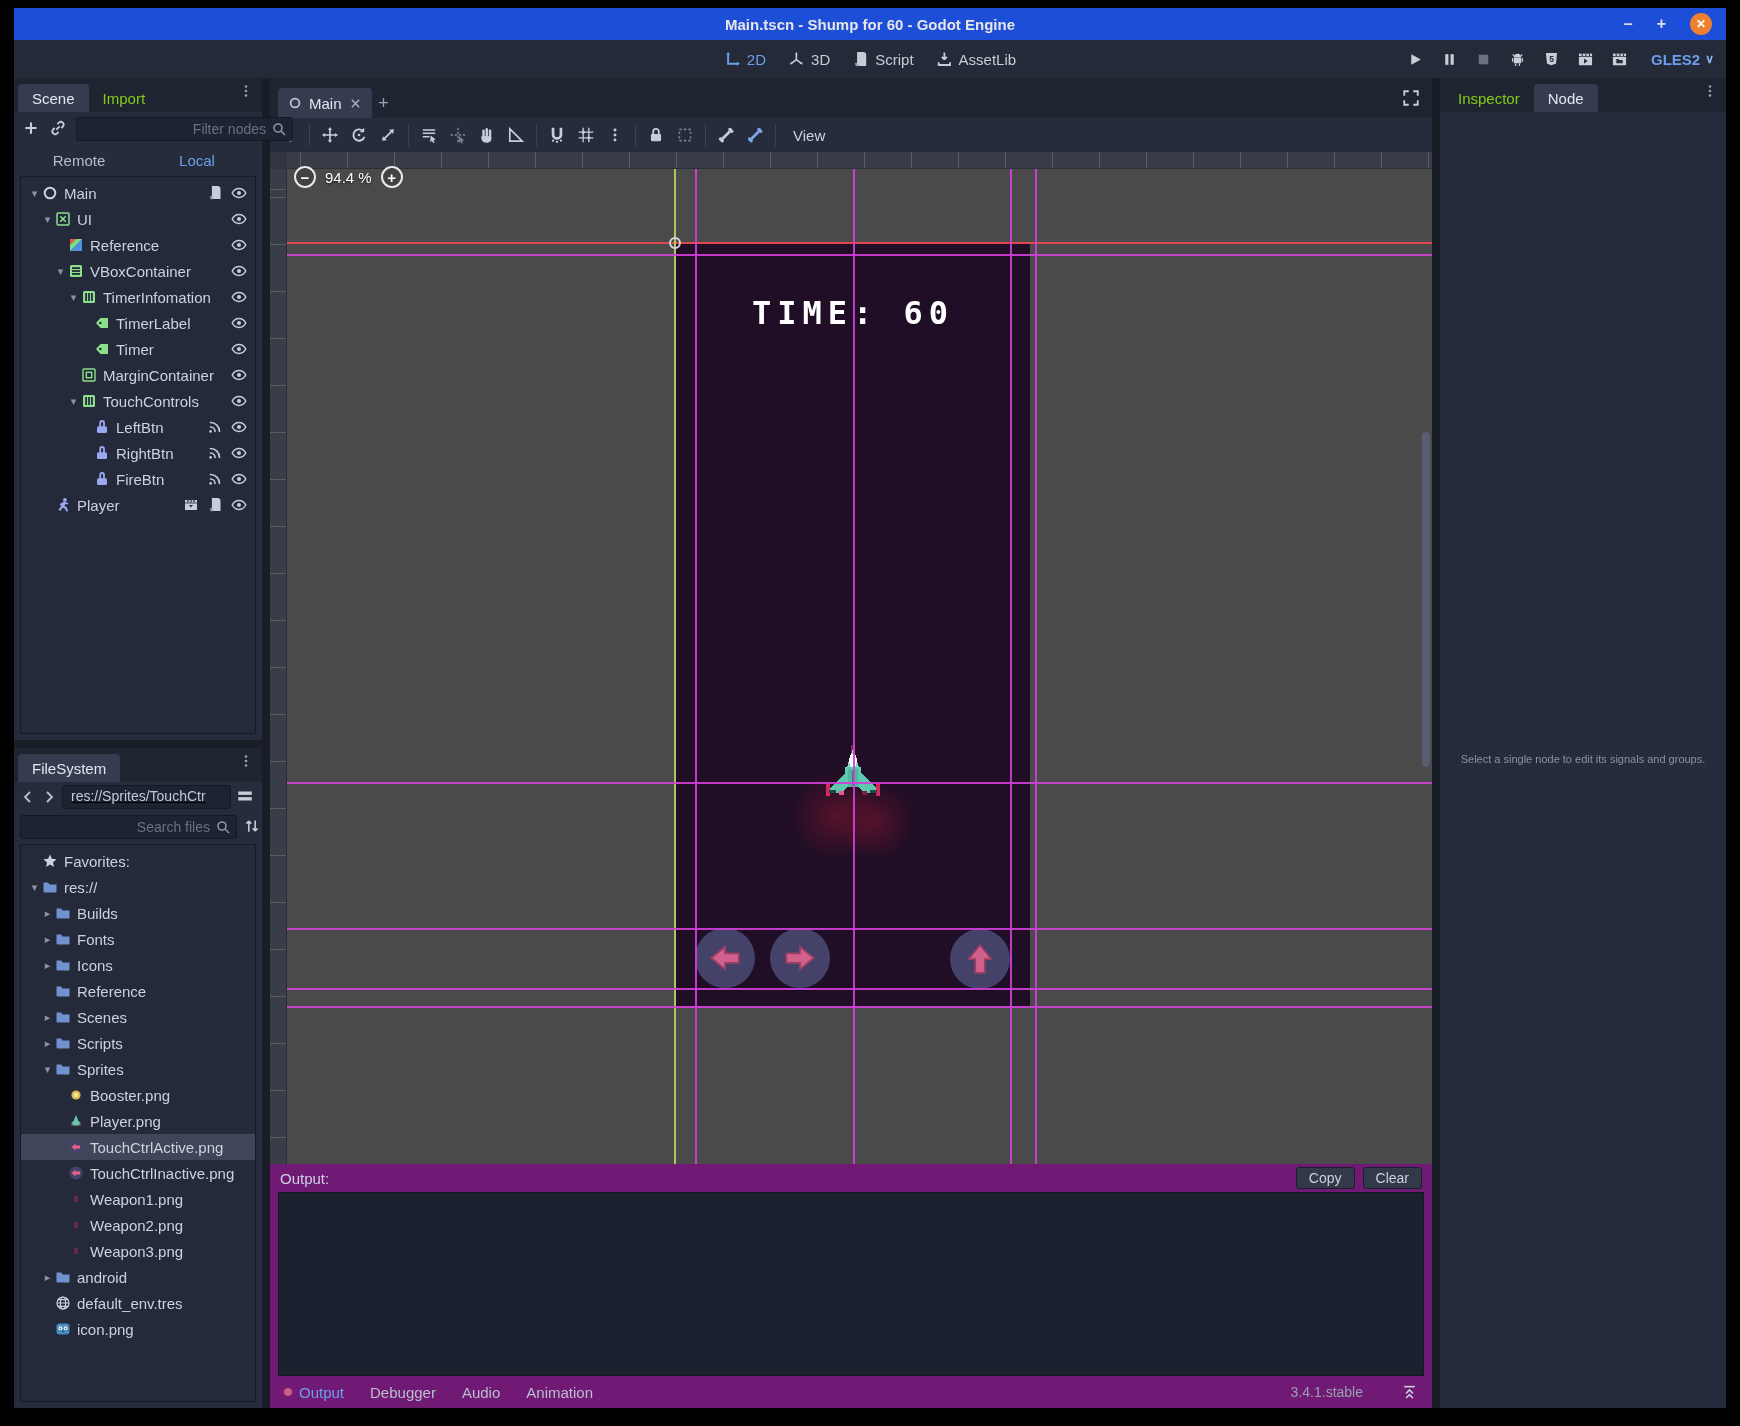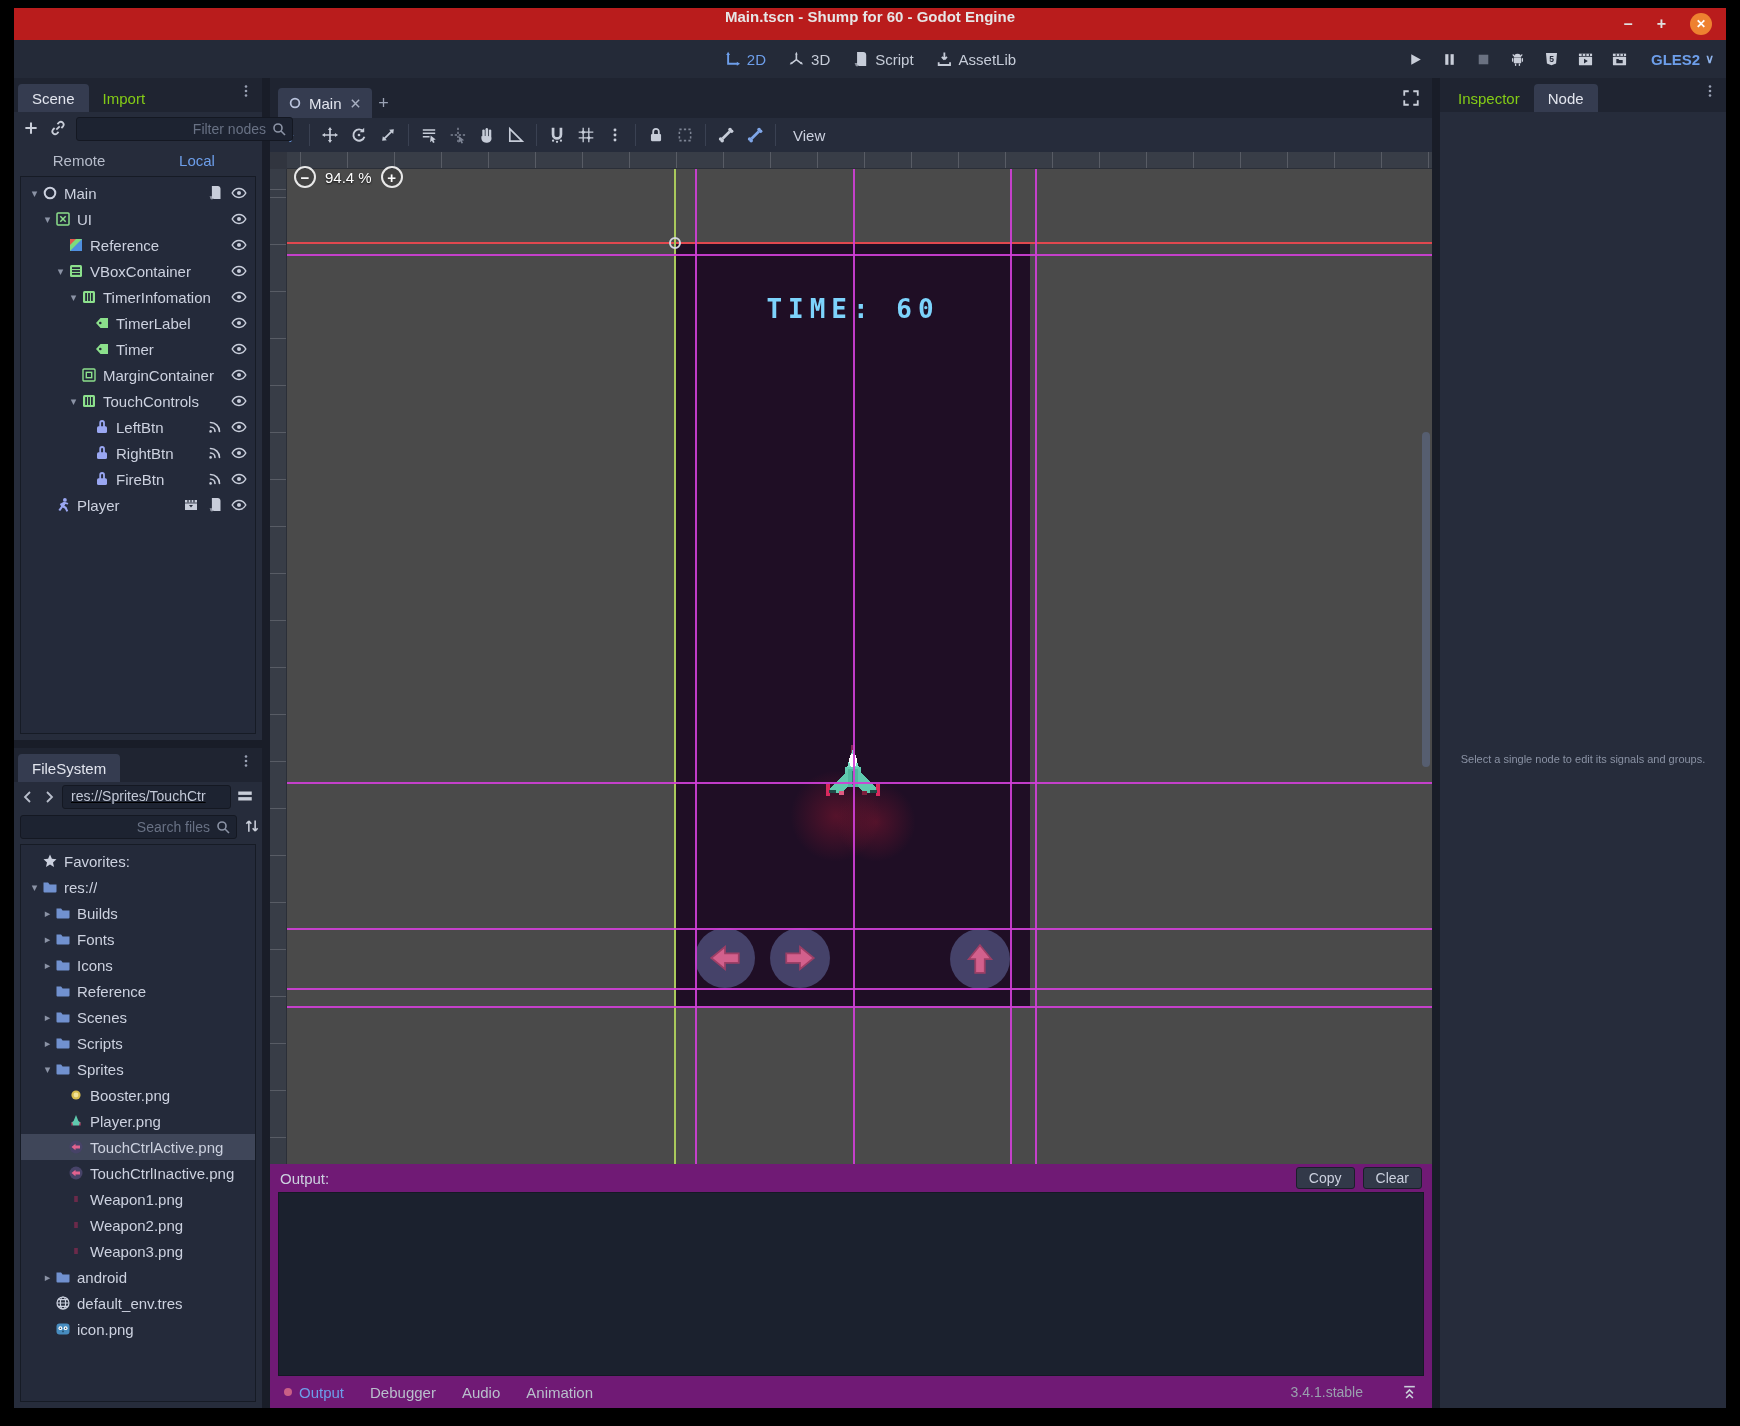--- a/index.html
+++ b/index.html
@@ -1,19 +1,19 @@
 <!DOCTYPE html>
 <html><head>
 <meta charset="utf-8">
 <style>
   *{box-sizing:border-box;margin:0;padding:0;font-family:"Liberation Sans",sans-serif;}
   html,body{width:1740px;height:1426px;background:#000;overflow:hidden;}
   .window{position:absolute;left:14px;top:8px;width:1712px;height:1400px;background:#191d28;display:flex;flex-direction:column;}
   
-  .titlebar{height:32px;background:#b91c1c;position:relative;flex:none;display:flex;justify-content:center;}
+  .titlebar{height:32px;background:#1d4ed8;position:relative;flex:none;display:flex;align-items:center;justify-content:center;}
   .titlebar .ttl{font-size:15px;font-weight:bold;color:#e6e6e6;}
   .wctrl{position:absolute;right:14px;top:0;height:32px;display:flex;align-items:center;gap:24px;}
   .wbtn{color:#e0e0e0;font-size:16px;font-weight:bold;cursor:default;line-height:1;}
   .wclose{width:22px;height:22px;border-radius:50%;background:#ee8130;color:#fff;font-size:12px;display:flex;align-items:center;justify-content:center;font-weight:bold;}
   
   .menubar{height:38px;background:#242a38;flex:none;position:relative;display:flex;align-items:center;}
   .menus{display:flex;padding-left:12px;gap:4px;}
   .menu{padding:4px 10px;font-size:15px;color:#ccd1df;border-radius:3px;}
   .wsgroup{position:absolute;left:50%;transform:translateX(-50%);display:flex;gap:22px;align-items:center;}
   .ws{display:flex;align-items:center;gap:6px;color:#c6ccd8;font-size:15px;}
@@ -79,21 +79,21 @@
   .ruler-left{position:absolute;top:17px;bottom:0;left:0;width:17px;background-color:#383d47;background-image:repeating-linear-gradient(to bottom,rgba(255,255,255,.16) 0px,rgba(255,255,255,.16) 1px,transparent 1px,transparent 47px);background-position:0 28px;border-right:1px solid #2b2f38;}
   .rcorner{position:absolute;left:0;top:0;width:17px;height:17px;background:#31353f;}
   .rlabel{position:absolute;font-size:10px;color:#a6acb8;top:3px;}
   .ruler-left .rlabel{left:3px;transform:rotate(-90deg);transform-origin:3px 8px;}
   .gamerect{position:absolute;left:406px;top:92px;width:354px;height:762px;background:#1f0e25;}
   .axis-red{position:absolute;left:17px;right:0;top:90px;height:2px;background:#e0484f;z-index:5;}
   .axis-green{position:absolute;left:404px;top:17px;bottom:0;width:2px;background:#a9c95c;z-index:5;}
   .gv{position:absolute;top:17px;bottom:0;width:2px;background:rgba(207,63,214,.92);z-index:6;}
   .gh{position:absolute;left:17px;right:0;height:2px;background:rgba(207,63,214,.92);z-index:6;}
   .origmark{position:absolute;left:399px;top:85px;width:12px;height:12px;border:2px solid #d3d6de;border-radius:50%;z-index:7;}
-  .timetxt{position:absolute;left:406px;top:142px;width:354px;text-align:center;font-family:"DejaVu Sans Mono",monospace;font-weight:bold;font-size:26px;letter-spacing:6px;color:#7dd3fc;z-index:3;}
+  .timetxt{position:absolute;left:406px;top:142px;width:354px;text-align:center;font-family:"DejaVu Sans Mono",monospace;font-weight:bold;font-size:32px;letter-spacing:6px;color:#ffffff;z-index:3;}
   .glow{position:absolute;border-radius:50%;z-index:2;}
   .glow1{left:520px;top:618px;width:92px;height:92px;background:radial-gradient(circle,rgba(130,22,48,.55) 0%,rgba(130,22,48,0) 70%);}
   .glow2{left:566px;top:630px;width:80px;height:80px;background:radial-gradient(circle,rgba(130,22,48,.5) 0%,rgba(130,22,48,0) 70%);}
   .ship{position:absolute;left:551px;top:593px;width:64px;height:64px;z-index:3;}
   .touchbtn{position:absolute;width:60px;height:60px;border-radius:50%;background:#454269;display:flex;align-items:center;justify-content:center;z-index:3;}
   .touchbtn svg{width:40px;height:40px;}
   .tb-left{left:425px;top:776px;}
   .tb-right{left:500px;top:776px;}
   .tb-right svg{transform:rotate(180deg);}
   .tb-fire{left:680px;top:777px;}

